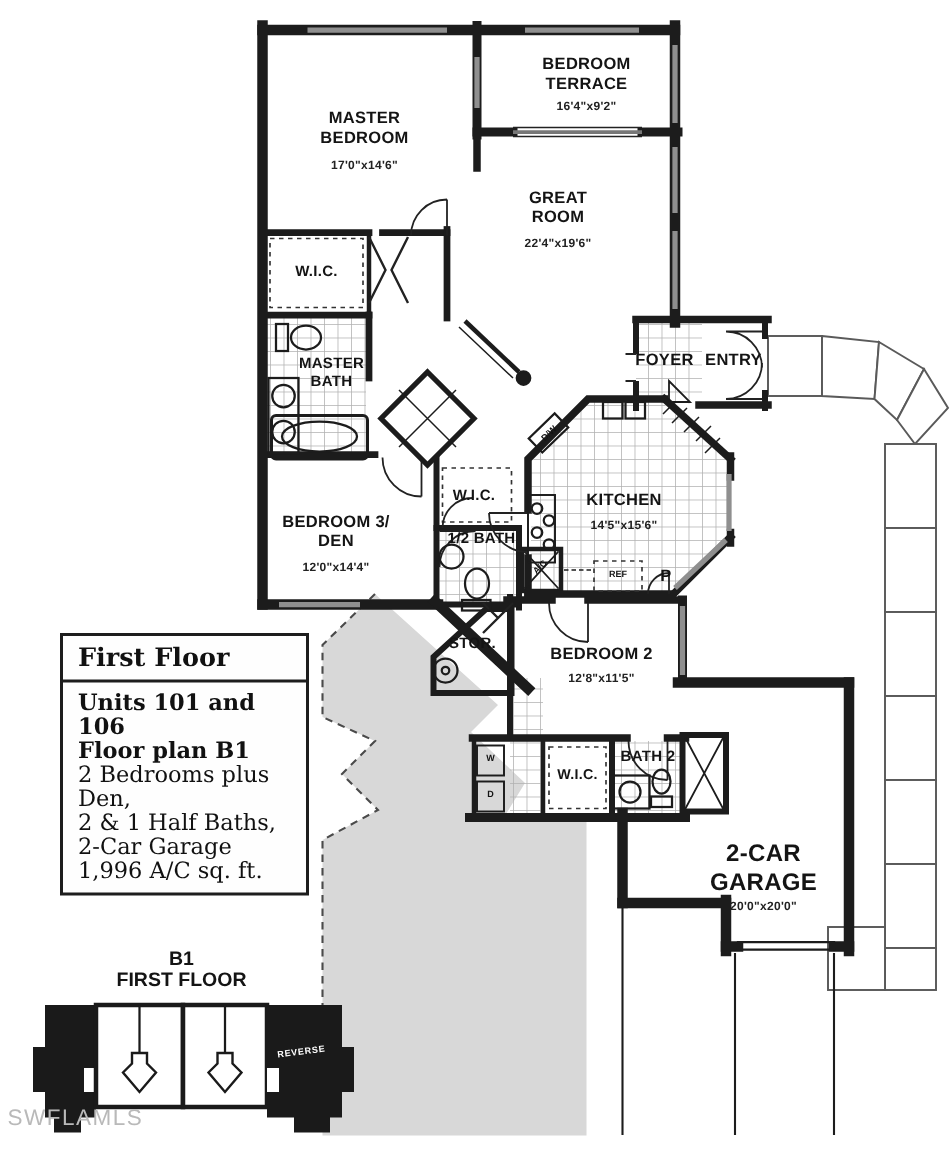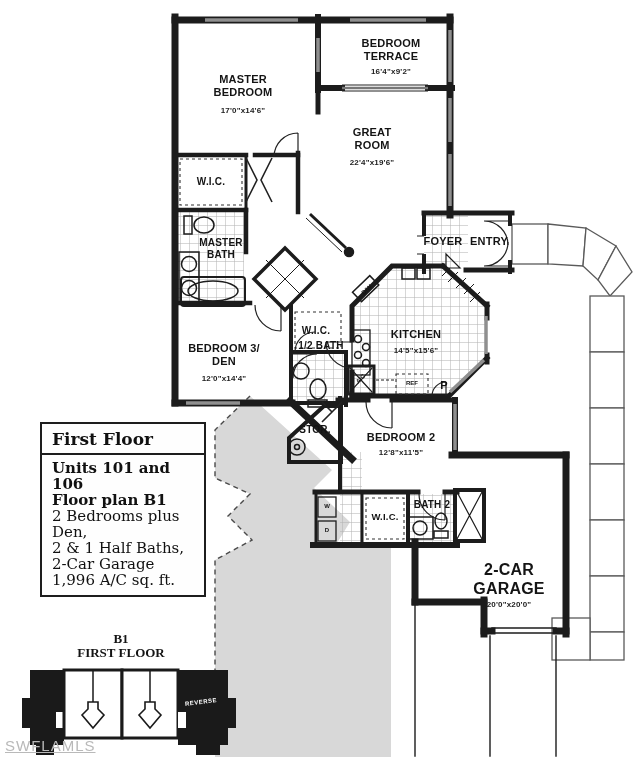--- a/index.html
+++ b/index.html
@@ -12,24 +12,24 @@
   .lbl.tiny{font-size:6px;letter-spacing:0;}
   .dim{position:absolute;transform:translate(-50%,-50%);font-weight:bold;color:#222;
        font-size:8px;white-space:nowrap;letter-spacing:.2px;}
   .rot{transform:translate(-50%,-50%) rotate(-44deg);}
   #info-box{position:absolute;left:40px;top:422px;width:162px;border:2px solid #1d1d1d;
             background:#fefefe;font-family:"DejaVu Serif","Liberation Serif",serif;color:#111;}
   #info-title{font-size:17px;font-weight:bold;padding:5px 10px 4px 10px;border-bottom:2px solid #1d1d1d;}
   #info-body{padding:5px 8px 7px 10px;font-size:15px;line-height:16px;}
   .info-line.b{font-weight:bold;}
   #keyplan-title{position:absolute;left:121px;top:646px;transform:translate(-50%,-50%);
-      font-size:13px;font-weight:bold;color:#141414;text-align:center;white-space:pre-line;line-height:1.05;font-family:Liberation Serif, serif;}
+      font-size:13px;font-weight:bold;color:#141414;text-align:center;white-space:pre-line;line-height:1.05;}
   #reverse-lbl{position:absolute;left:201px;top:702px;transform:translate(-50%,-50%) rotate(-7deg);
       color:#ffffff;font-size:6px;font-weight:bold;letter-spacing:.5px;}
-  #watermark{position:absolute;left:5px;top:737px;font-size:15px;color:#b9b9b9;letter-spacing:1px;text-decoration:underline;}
+  #watermark{position:absolute;left:5px;top:737px;font-size:15px;color:#b9b9b9;letter-spacing:1px;}
 </style>
 </head>
 <body>
 
 <div id="stage">
 
 <svg id="plan-svg" width="634" height="768" viewBox="0 0 634 768" xmlns="http://www.w3.org/2000/svg">
   <defs>
     <pattern id="tl" patternUnits="userSpaceOnUse" width="9" height="9">
       <path d="M9 0H0V9" fill="none" stroke="#b0b0b0" stroke-width="1"></path>
@@ -235,21 +235,21 @@
 
 <div class="lbl small" style="left:211px;top:182px;">W.I.C.</div>
 <div class="lbl small" style="left:221px;top:249px;">MASTER
 BATH</div>
 
 <div class="lbl" style="left:224px;top:355px;">BEDROOM 3/
 DEN</div>
 <div class="dim" style="left:224px;top:378px;">12'0"x14'4"</div>
 
 <div class="lbl small" style="left:316px;top:331px;">W.I.C.</div>
-<div class="lbl small" style="left:321px;top:346px;text-align:right;">1/2 BATH</div>
+<div class="lbl small" style="left:321px;top:360px;text-align:right;">1/2 BATH</div>
 
 <div class="lbl" style="left:416px;top:334px;font-size:11px;">KITCHEN</div>
 <div class="dim" style="left:416px;top:350px;">14'5"x15'6"</div>
 
 <div class="lbl" style="left:443px;top:241px;">FOYER</div>
 <div class="lbl" style="left:489px;top:241px;text-align:right;">ENTRY</div>
 
 <div class="lbl small" style="left:315px;top:430px;">STOR.</div>
 
 <div class="lbl" style="left:401px;top:437px;">BEDROOM 2</div>

